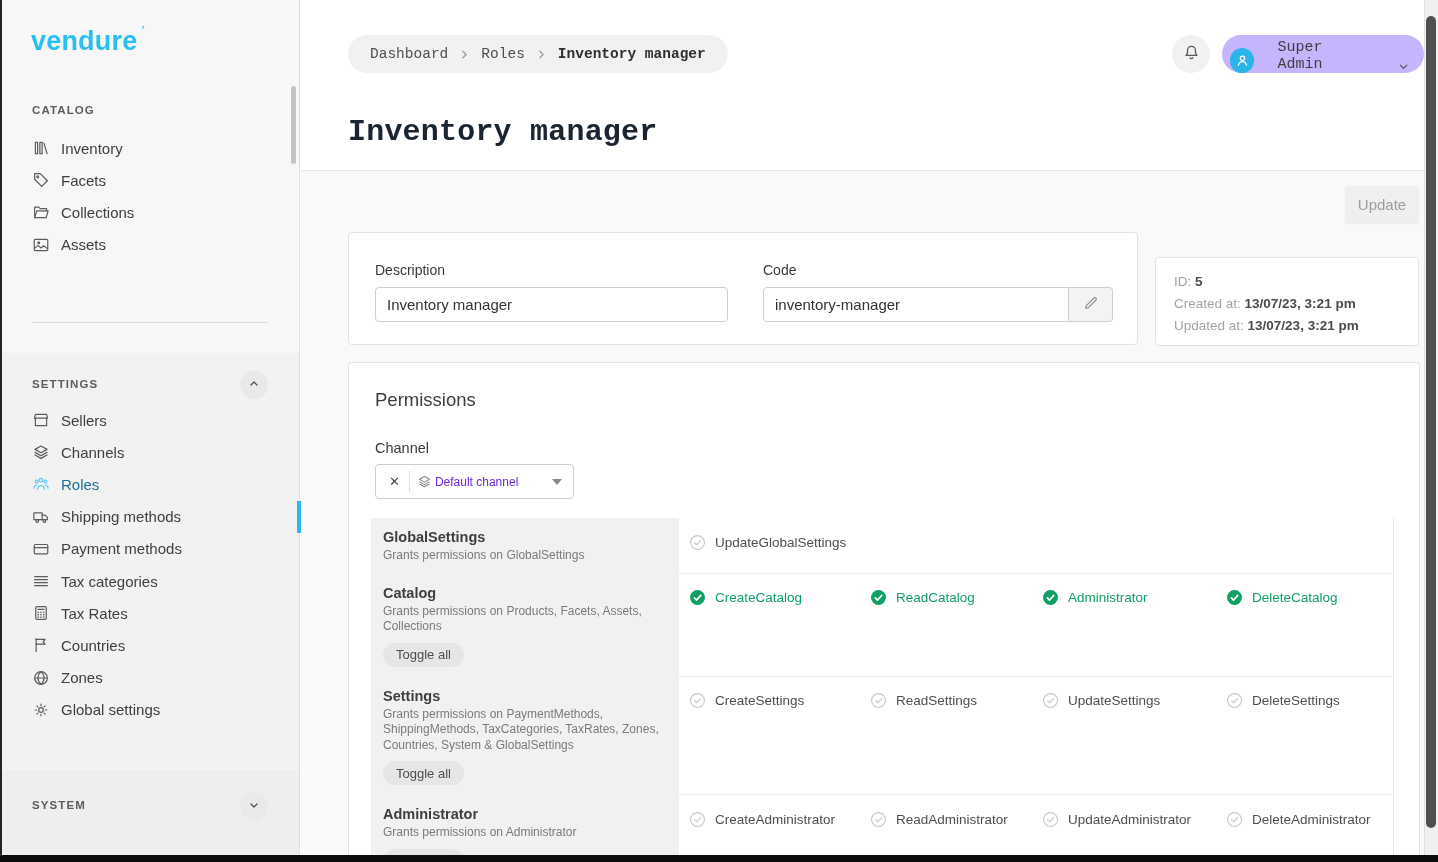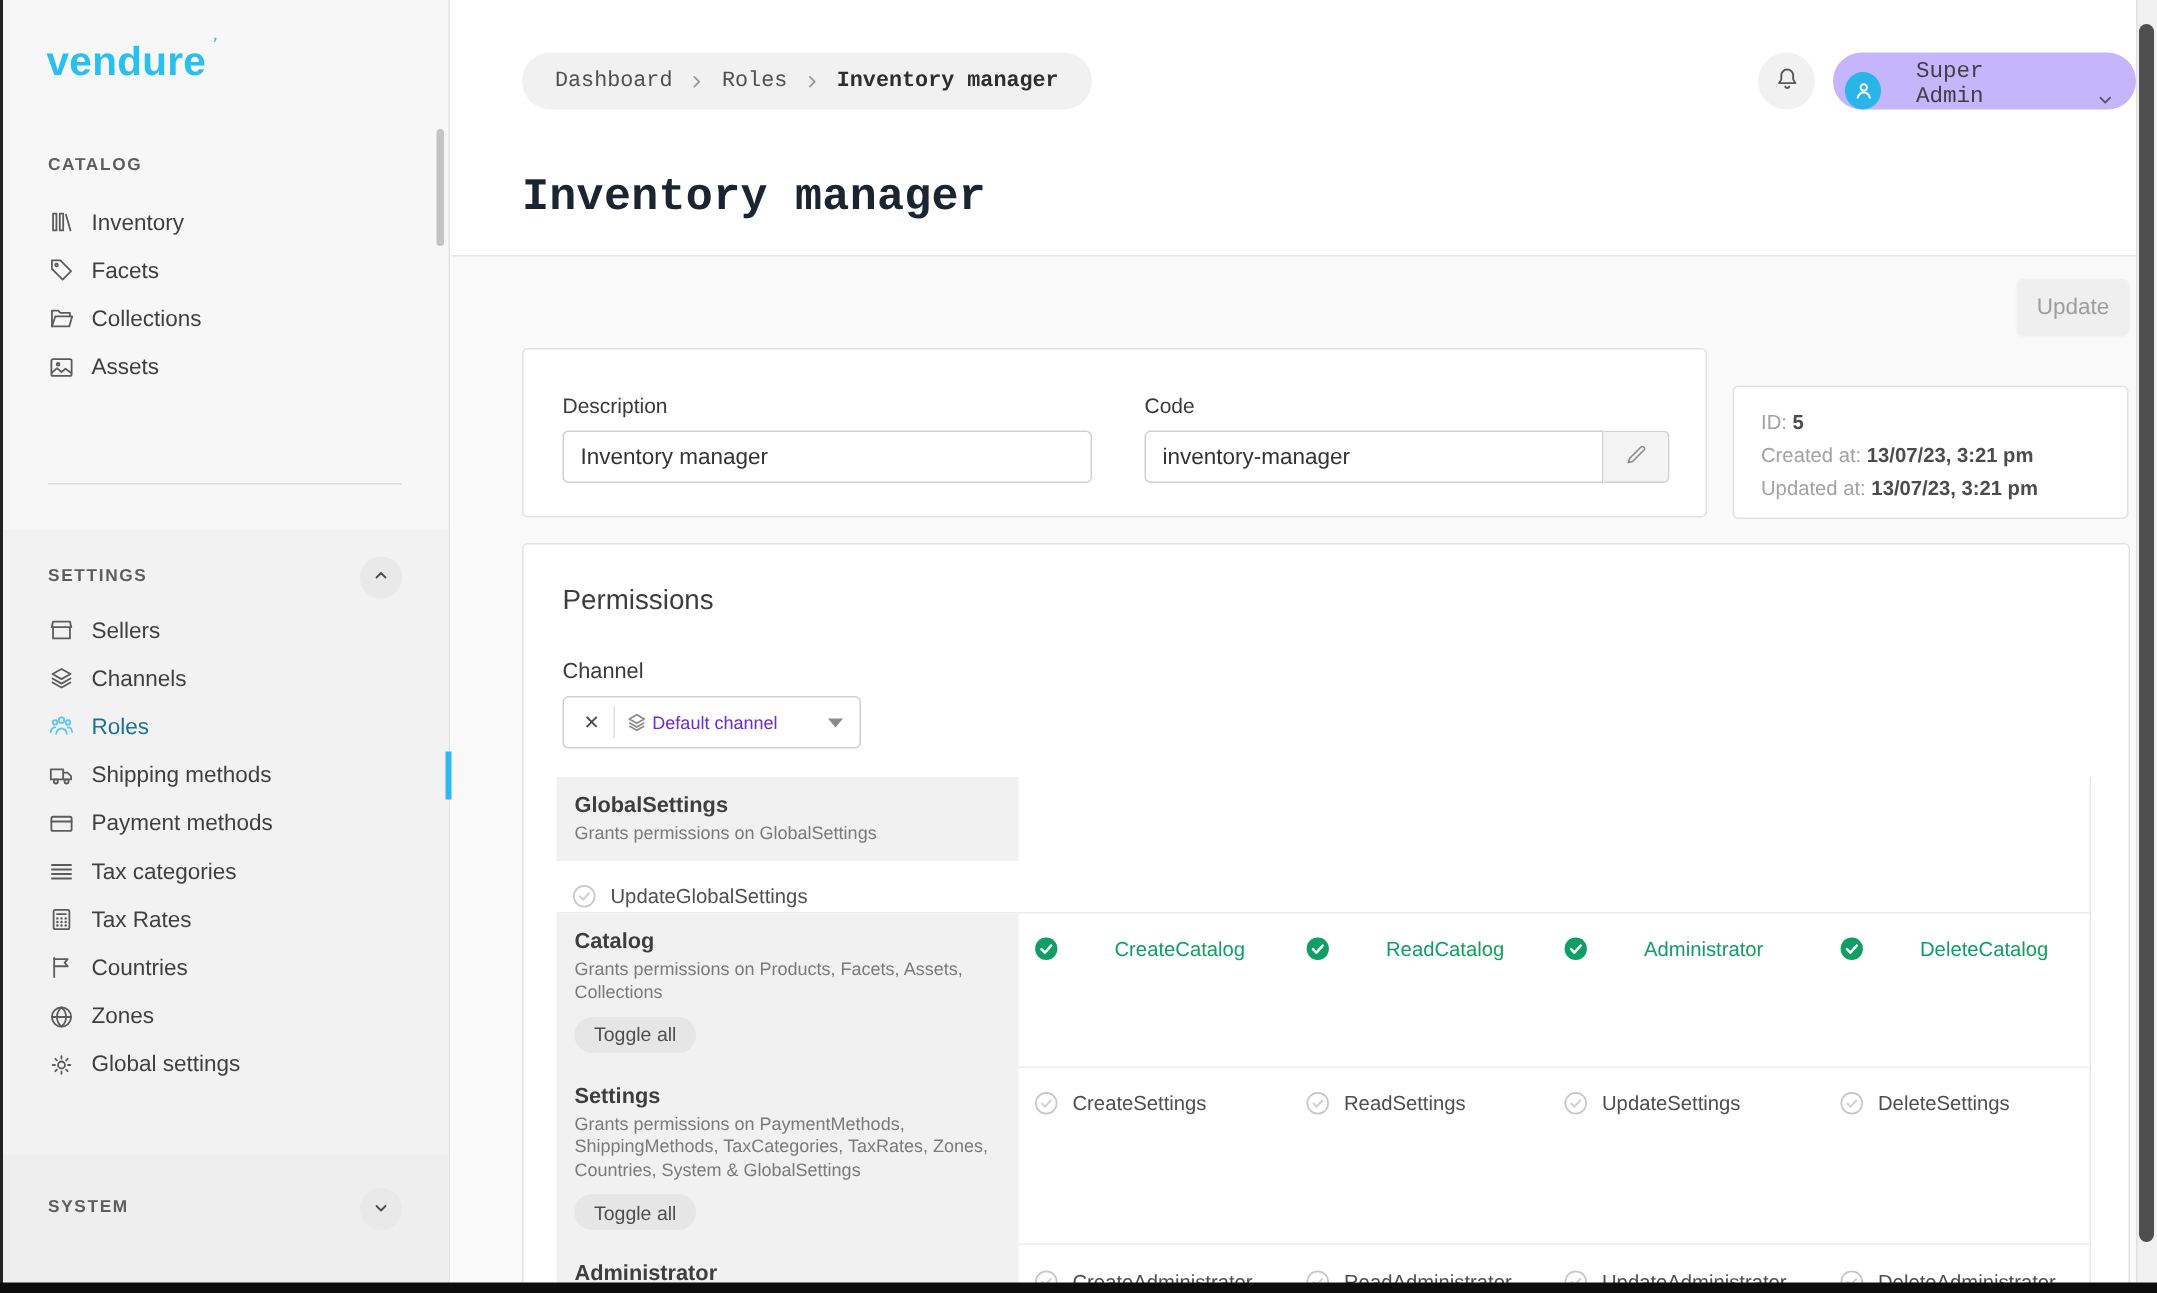--- a/index.html
+++ b/index.html
@@ -63,32 +63,32 @@
   .channel-label { position:absolute; left:26px; top:77px; font-size:14.5px; color:#3a3a3a; }
   .channel-select { position:absolute; left:26px; top:101px; width:199px; height:35px; border:1px solid #cfcfcf; border-radius:4px; background:#fff; display:flex; align-items:center; cursor:pointer; }
   .chip-x { border:none; background:none; font-size:13px; color:#4a4a4a; padding:0 9px 0 13px; cursor:pointer; }
   .chip-divider { width:1px; height:21px; background:#ddd; }
   .chip-icon { margin-left:7px; color:#8a8a8a; display:flex; }
   .channel-text { font-size:12px; color:#6d28d9; margin-left:3px; }
   .select-caret { margin-left:auto; margin-right:11px; width:0; height:0; border-left:5px solid transparent; border-right:5px solid transparent; border-top:6px solid #8a8a8a; }
 
   .perm-table { position:absolute; left:22px; top:155px; width:1023px; display:flex; flex-direction:column; min-height:345px; border-right:1px solid #e9e9e9; }
   .perm-row { display:flex; }
-  .perm-row:nth-child(1) { min-height:48px;flex-direction:column; }
+  .perm-row:nth-child(1) { min-height:48px; }
   .perm-row:nth-child(2) { min-height:97px; }
   .perm-row:nth-child(3) { min-height:109px; }
   .perm-row:nth-child(4) { min-height:81px; }
   .perm-left { width:308px; flex-shrink:0; background:#f1f1f1; padding:10px 14px 10px 12px; }
   .perm-name { font-size:14.5px; font-weight:bold; color:#3e3e3e; line-height:18px; }
   .perm-desc { font-size:12px; color:#7a7a7a; line-height:15.5px; margin-top:2px; }
   .toggle-all { margin-top:8px; height:24px; padding:0 13px; border:none; border-radius:12px; background:#e6e6e6; color:#4e4e4e; font-size:13px; cursor:pointer; font-family:"Liberation Sans", sans-serif; }
   .perm-right { flex:1; border-bottom:1px solid #ededed; display:grid; grid-template-columns:181px 172px 184px 1fr; align-content:start; padding:14px 0 0 10px; }
   .perm-item { display:flex; align-items:center; gap:9px; cursor:pointer; height:20px; }
   .perm-item .plabel { font-size:13.5px; color:#4e4e4e; }
-  .perm-item.checked .plabel { color:#0f9e64;margin-left:28px; }
+  .perm-item.checked .plabel { color:#0f9e64; }
 
   
   .page-scroll-track { position:absolute; right:0; top:0; width:14px; height:855px; background:#f0f0f0; border-left:1px solid #e0e0e0; z-index:55; }
   .page-scroll-thumb { position:absolute; right:2px; top:16px; width:10px; height:812px; border-radius:5px; background:#4f4f4f; cursor:pointer; }
 </style>
 </head>
 <body>
 
 <div class="screen">
 

